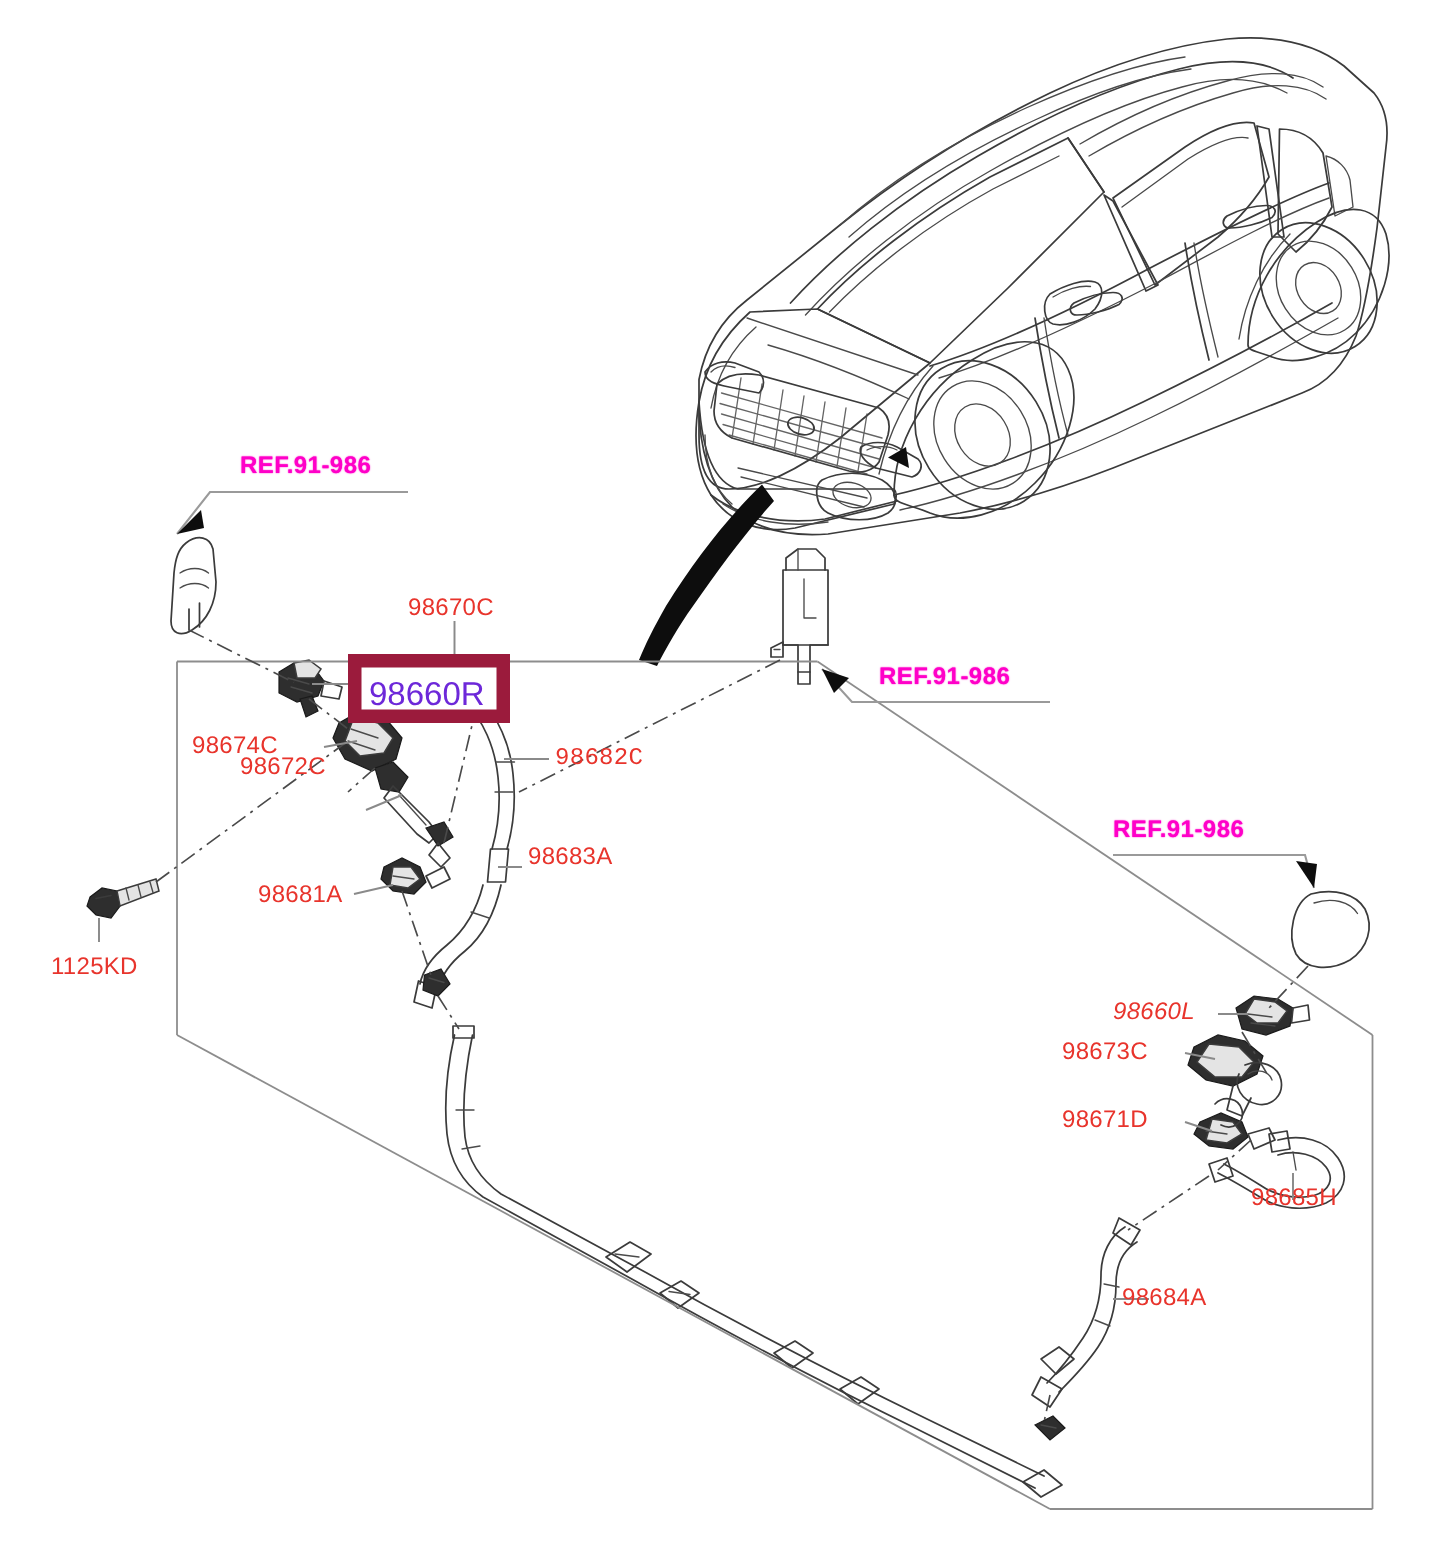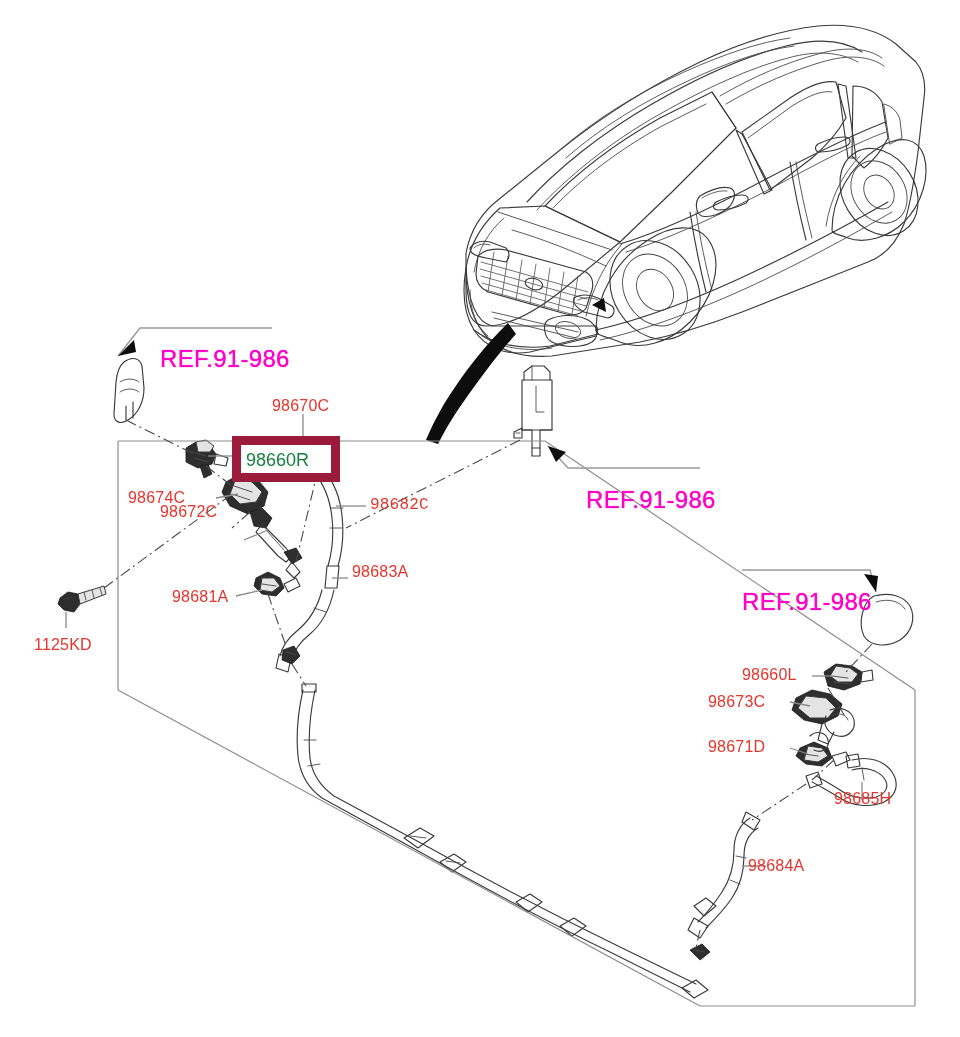--- a/index.html
+++ b/index.html
@@ -32,36 +32,35 @@
     font-family: "Liberation Sans", sans-serif;
   }
   .part-label {
     color: #e8342c;
     font-size: 16px;
     font-weight: 400;
     letter-spacing: 0.2px;
   }
   .ref-label {
     color: #ff00c8;
-    font-size: 24px;
-    font-weight: normal;
+    font-size: 16px;
+    font-weight: bold;
     letter-spacing: 0.3px;
     text-shadow: 0 0 1px #ff00c8;
-    margin-top: 44px;
   }
   .hl-box {
     position: absolute;
     border: 9px solid #9b1b3c;
     background: #ffffff;
     box-sizing: border-box;
   }
   .hl-text {
     position: absolute;
-    color: #15803d;
-    font-size: 18px;
+    color: #6d28d9;
+    font-size: 22px;
     font-family: "Liberation Sans", sans-serif;
     white-space: nowrap;
   }
 </style>
 </head>
 <body>
 
 <div id="stage">
 
   <svg class="layer" viewBox="0 0 960 1037">
@@ -432,19 +431,19 @@
   <div class="lbl ref-label" style="left:586px; top:444px;">REF.91-986</div>
   <div class="lbl ref-label" style="left:742px; top:546px;">REF.91-986</div>
 
   <div class="lbl part-label" style="left:272px; top:398px;">98670C</div>
   <div class="lbl part-label" style="left:128px; top:490px;">98674C</div>
   <div class="lbl part-label" style="left:370px; top:497px;font-family:Liberation Mono, monospace;">98682C</div>
   <div class="lbl part-label" style="left:160px; top:504px;">98672C</div>
   <div class="lbl part-label" style="left:352px; top:564px;">98683A</div>
   <div class="lbl part-label" style="left:172px; top:589px;">98681A</div>
   <div class="lbl part-label" style="left:34px; top:637px;text-align:center;">1125KD</div>
-  <div class="lbl part-label" style="left:742px; top:667px;">98660L</div>
+  <div class="lbl part-label" style="left:742px; top:667px;font-style:italic;">98660L</div>
   <div class="lbl part-label" style="left:708px; top:694px;">98673C</div>
   <div class="lbl part-label" style="left:708px; top:739px;">98671D</div>
   <div class="lbl part-label" style="left:834px; top:791px;">98685H</div>
   <div class="lbl part-label" style="left:748px; top:858px;">98684A</div>
 
 </div>
 
 </body></html>

